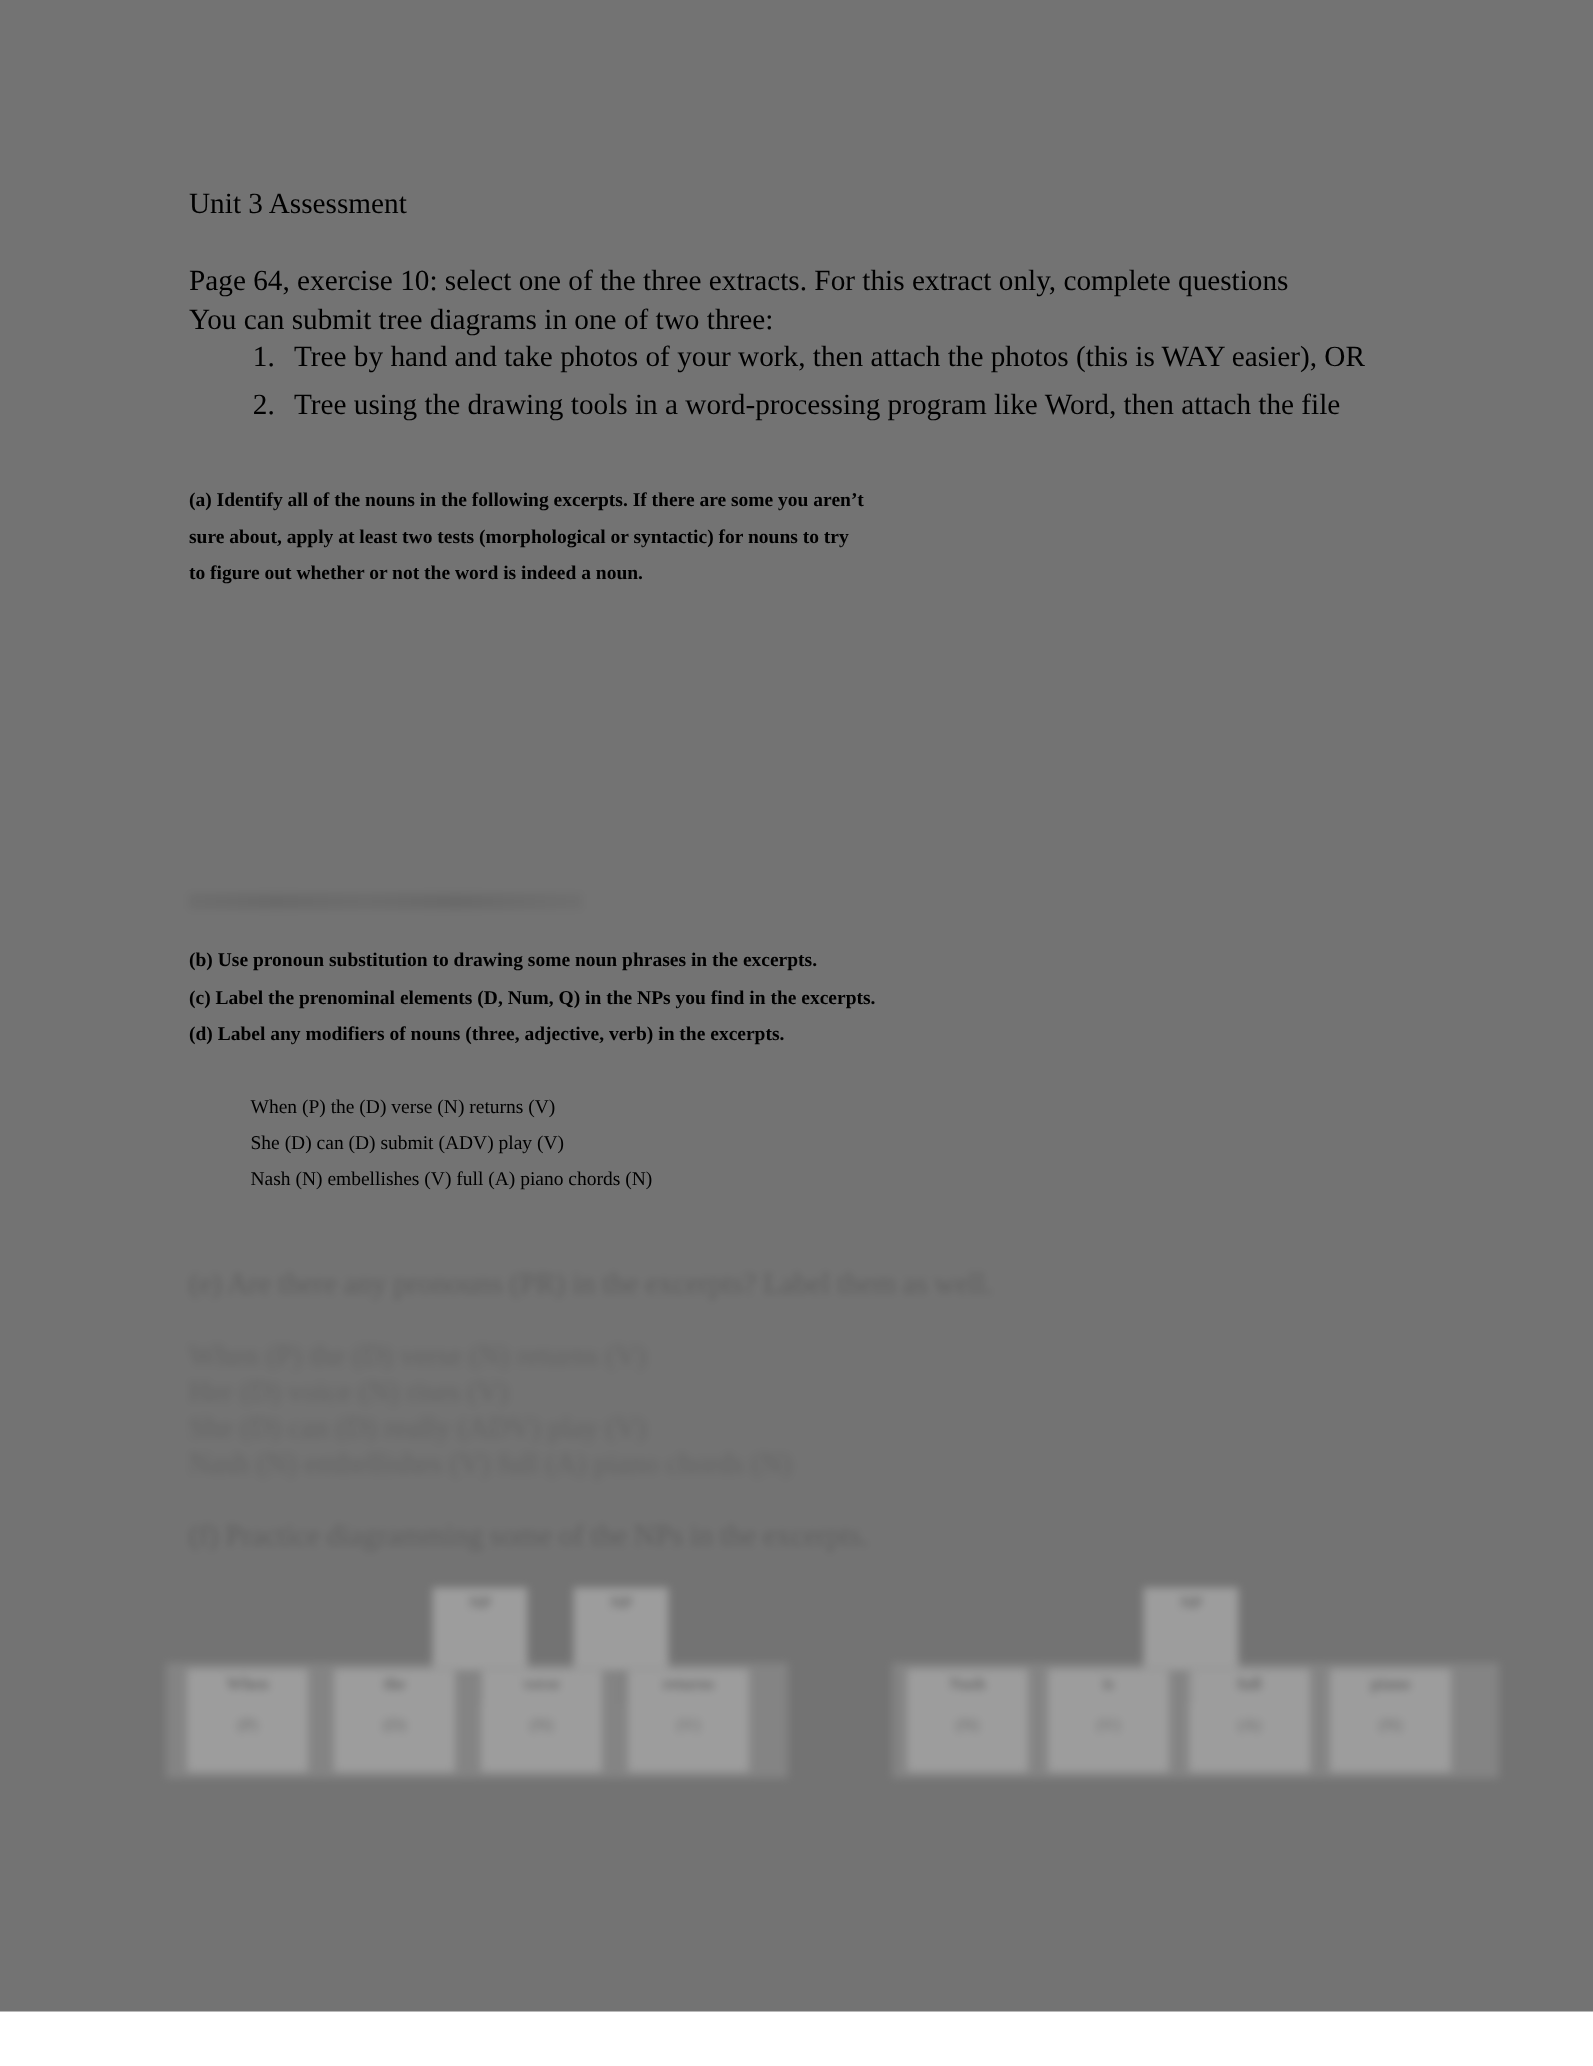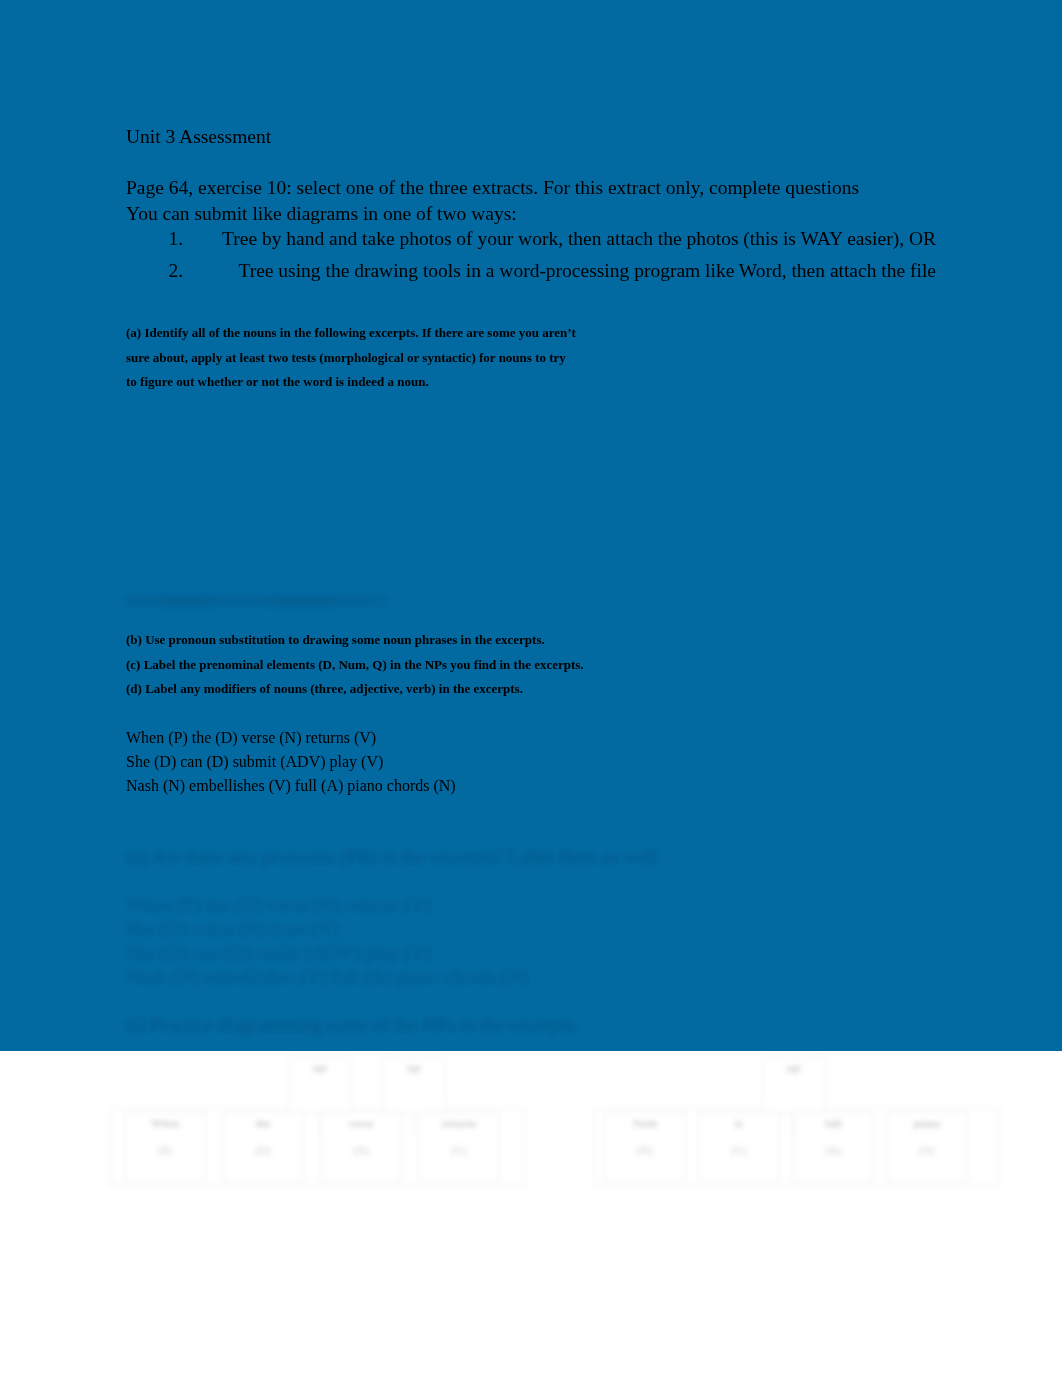--- a/index.html
+++ b/index.html
@@ -13,22 +13,22 @@
     position: relative;
     font-family: "Liberation Serif", "DejaVu Serif", serif;
     color: #000000;
     overflow: hidden;
   }
 
   .page {
     position: absolute;
     left: 0; top: 0;
     width: 1062px;
-    height: 1051px;
-    background: #0369a1;
+    height: 1341px;
+    background: #737373;
     text-decoration: underline;
   }
 
   .doc-body {
     position: absolute;
     left: 126px;
     top: 124px;
     width: 810px;
   }
 
@@ -48,27 +48,27 @@
 
   .ordered-list {
     margin: 0;
     padding-left: 62px;
     font-size: 19.5px;
     line-height: 25.5px;
   }
   .ordered-list li {
     margin: 0;
     padding-left: 8px;
-    text-align: right;
   }
   .ordered-list li.second { margin-top: 6px; }
 
   .tagline {
-    font-size: 16px;
+    font-size: 13px;
     line-height: 24px;
+    margin-left: 41px;
   }
   .blur-mid {
     color: #000;
     filter: blur(2.6px);
     opacity: 0.17;
   }
   .blur-heavy {
     color: #000;
     filter: blur(2.9px);
     opacity: 0.13;
@@ -153,21 +153,21 @@
 
 <div class="page">
 
   <div class="doc-body">
 
     <p class="para">Unit 3 Assessment</p>
 
     <div class="spacer-line"></div>
 
     <p class="para">Page 64, exercise 10: select one of the three extracts. For this extract only, complete questions</p>
-    <p class="para">You can submit like diagrams in one of two ways:</p>
+    <p class="para">You can submit tree diagrams in one of two three:</p>
 
     <ol class="ordered-list">
       <li>Tree by hand and take photos of your work, then attach the photos (this is WAY easier), OR</li>
       <li class="second">Tree using the drawing tools in a word-processing program like Word, then attach the file</li>
     </ol>
 
     <div style="height:38px"></div>
 
     <div class="bold-block">
       <div>(a) Identify all of the nouns in the following excerpts. If there are some you aren’t</div>

